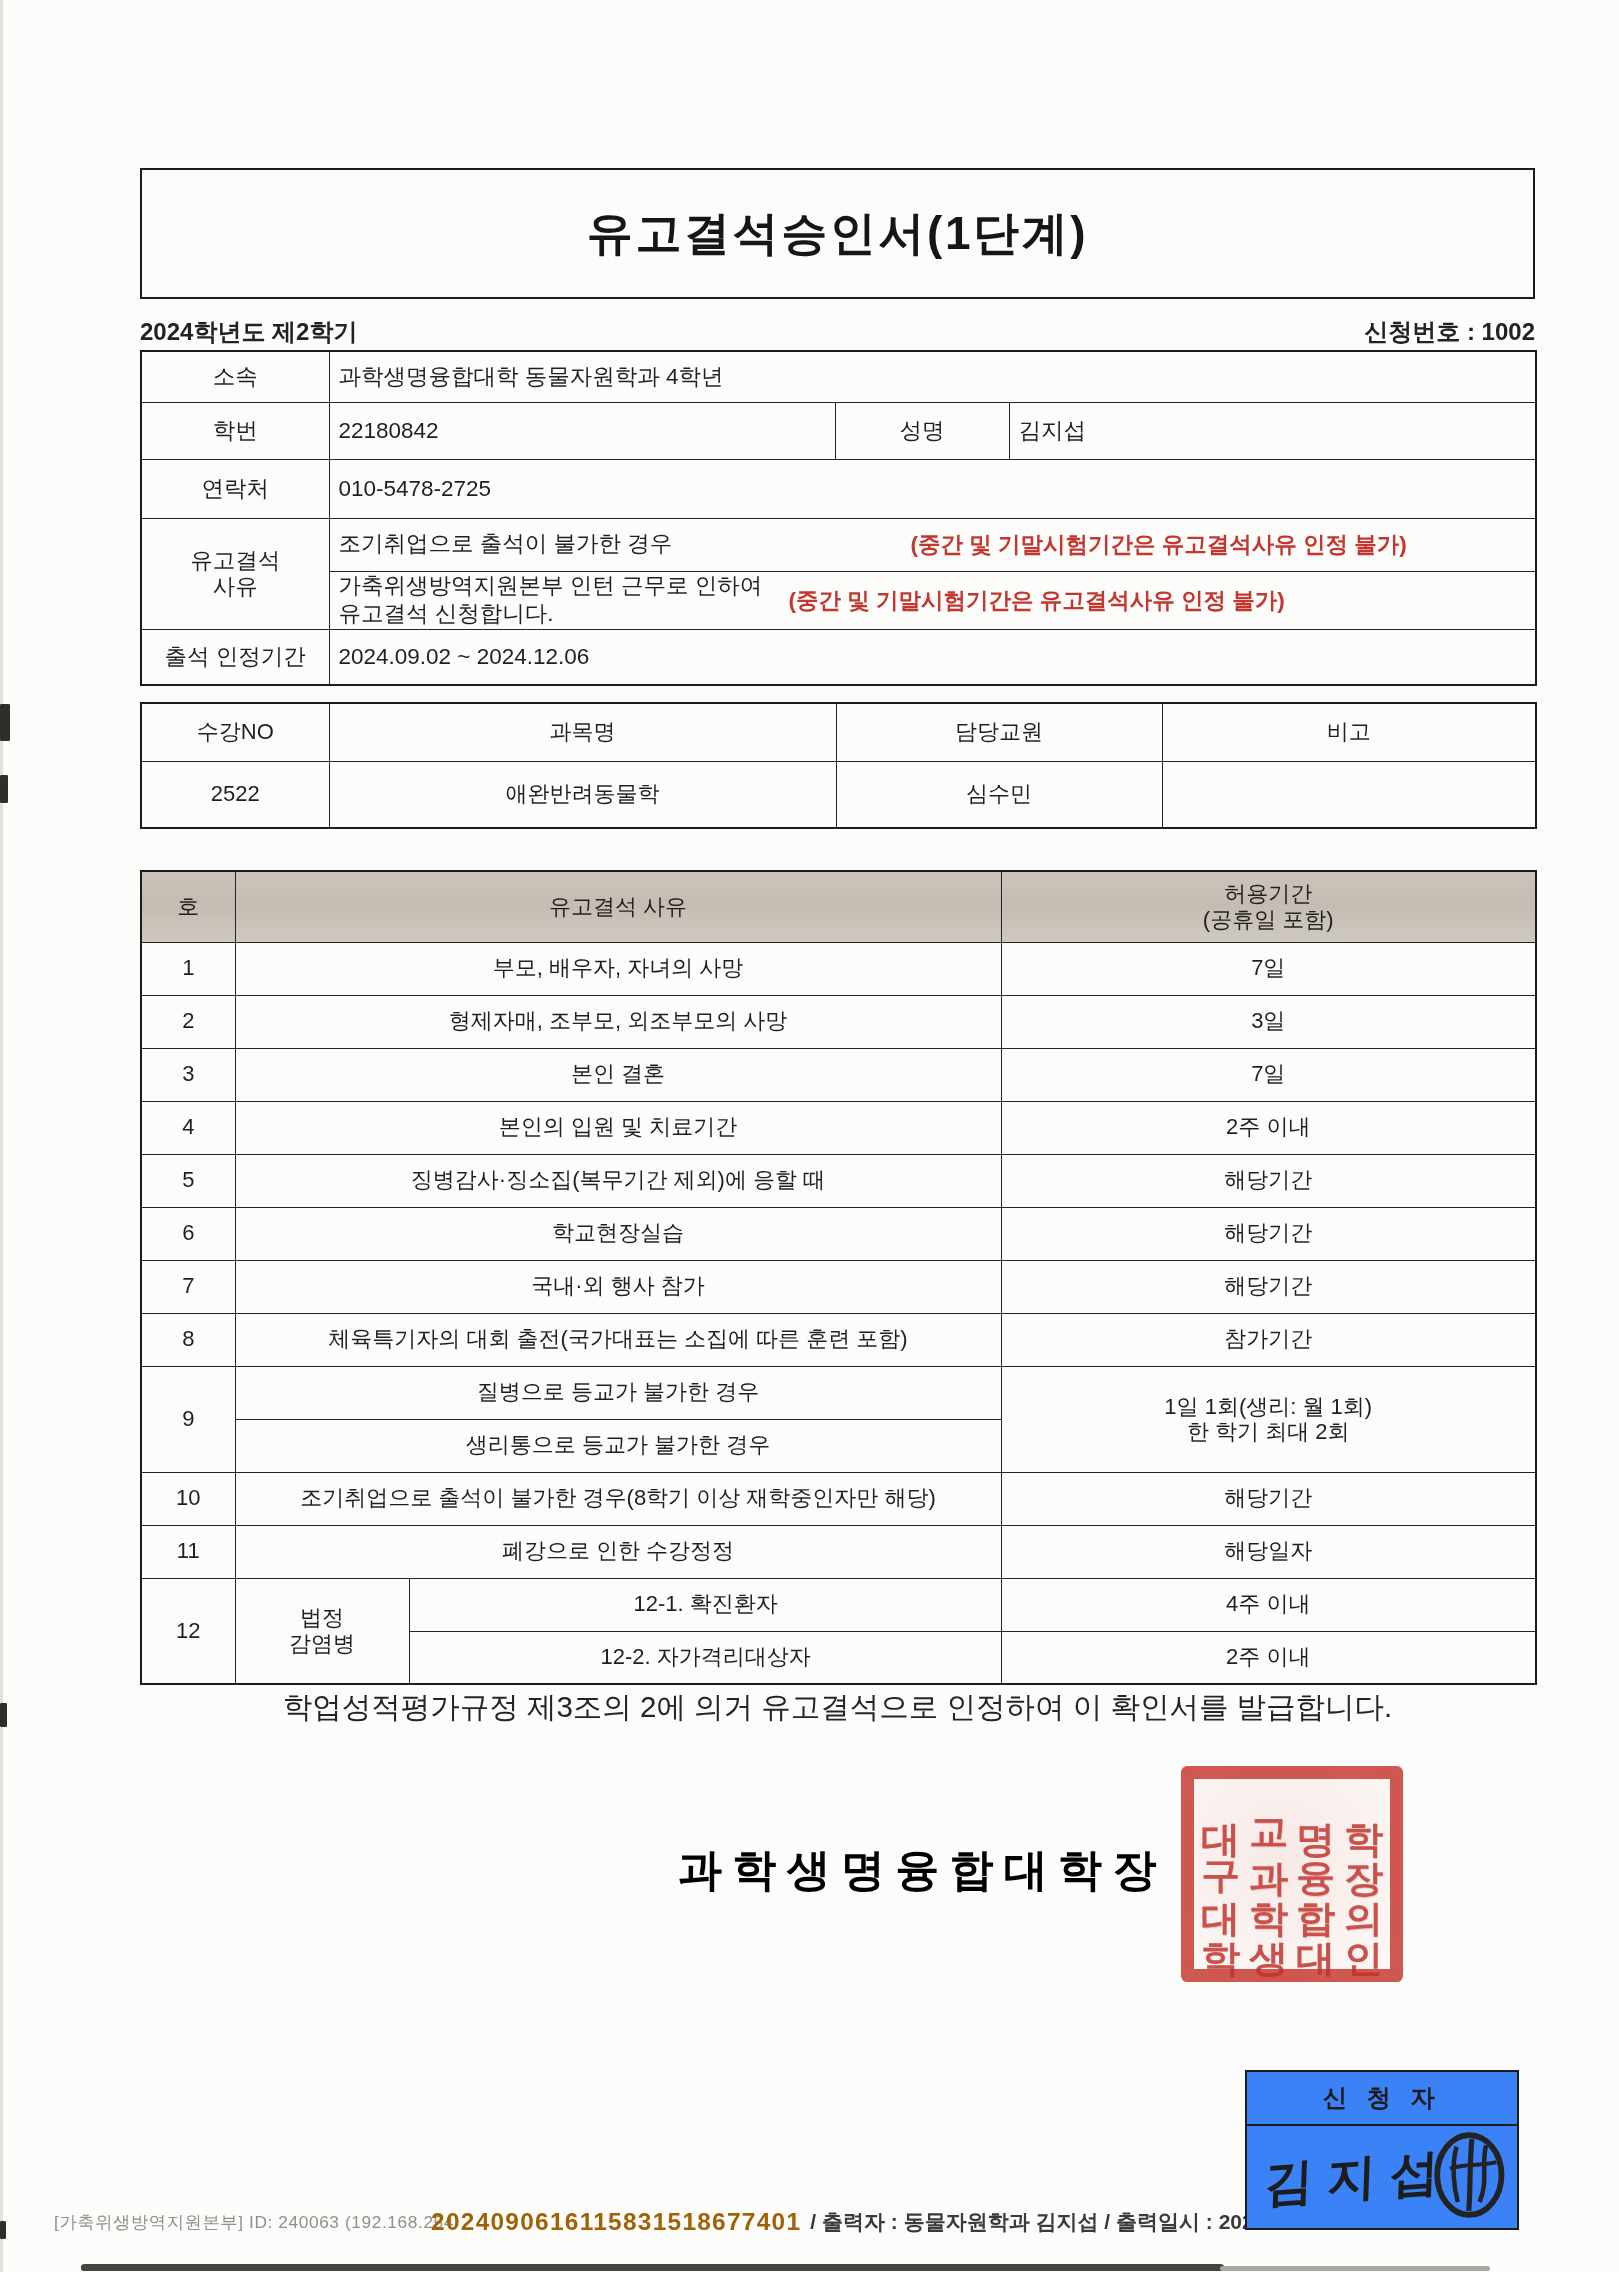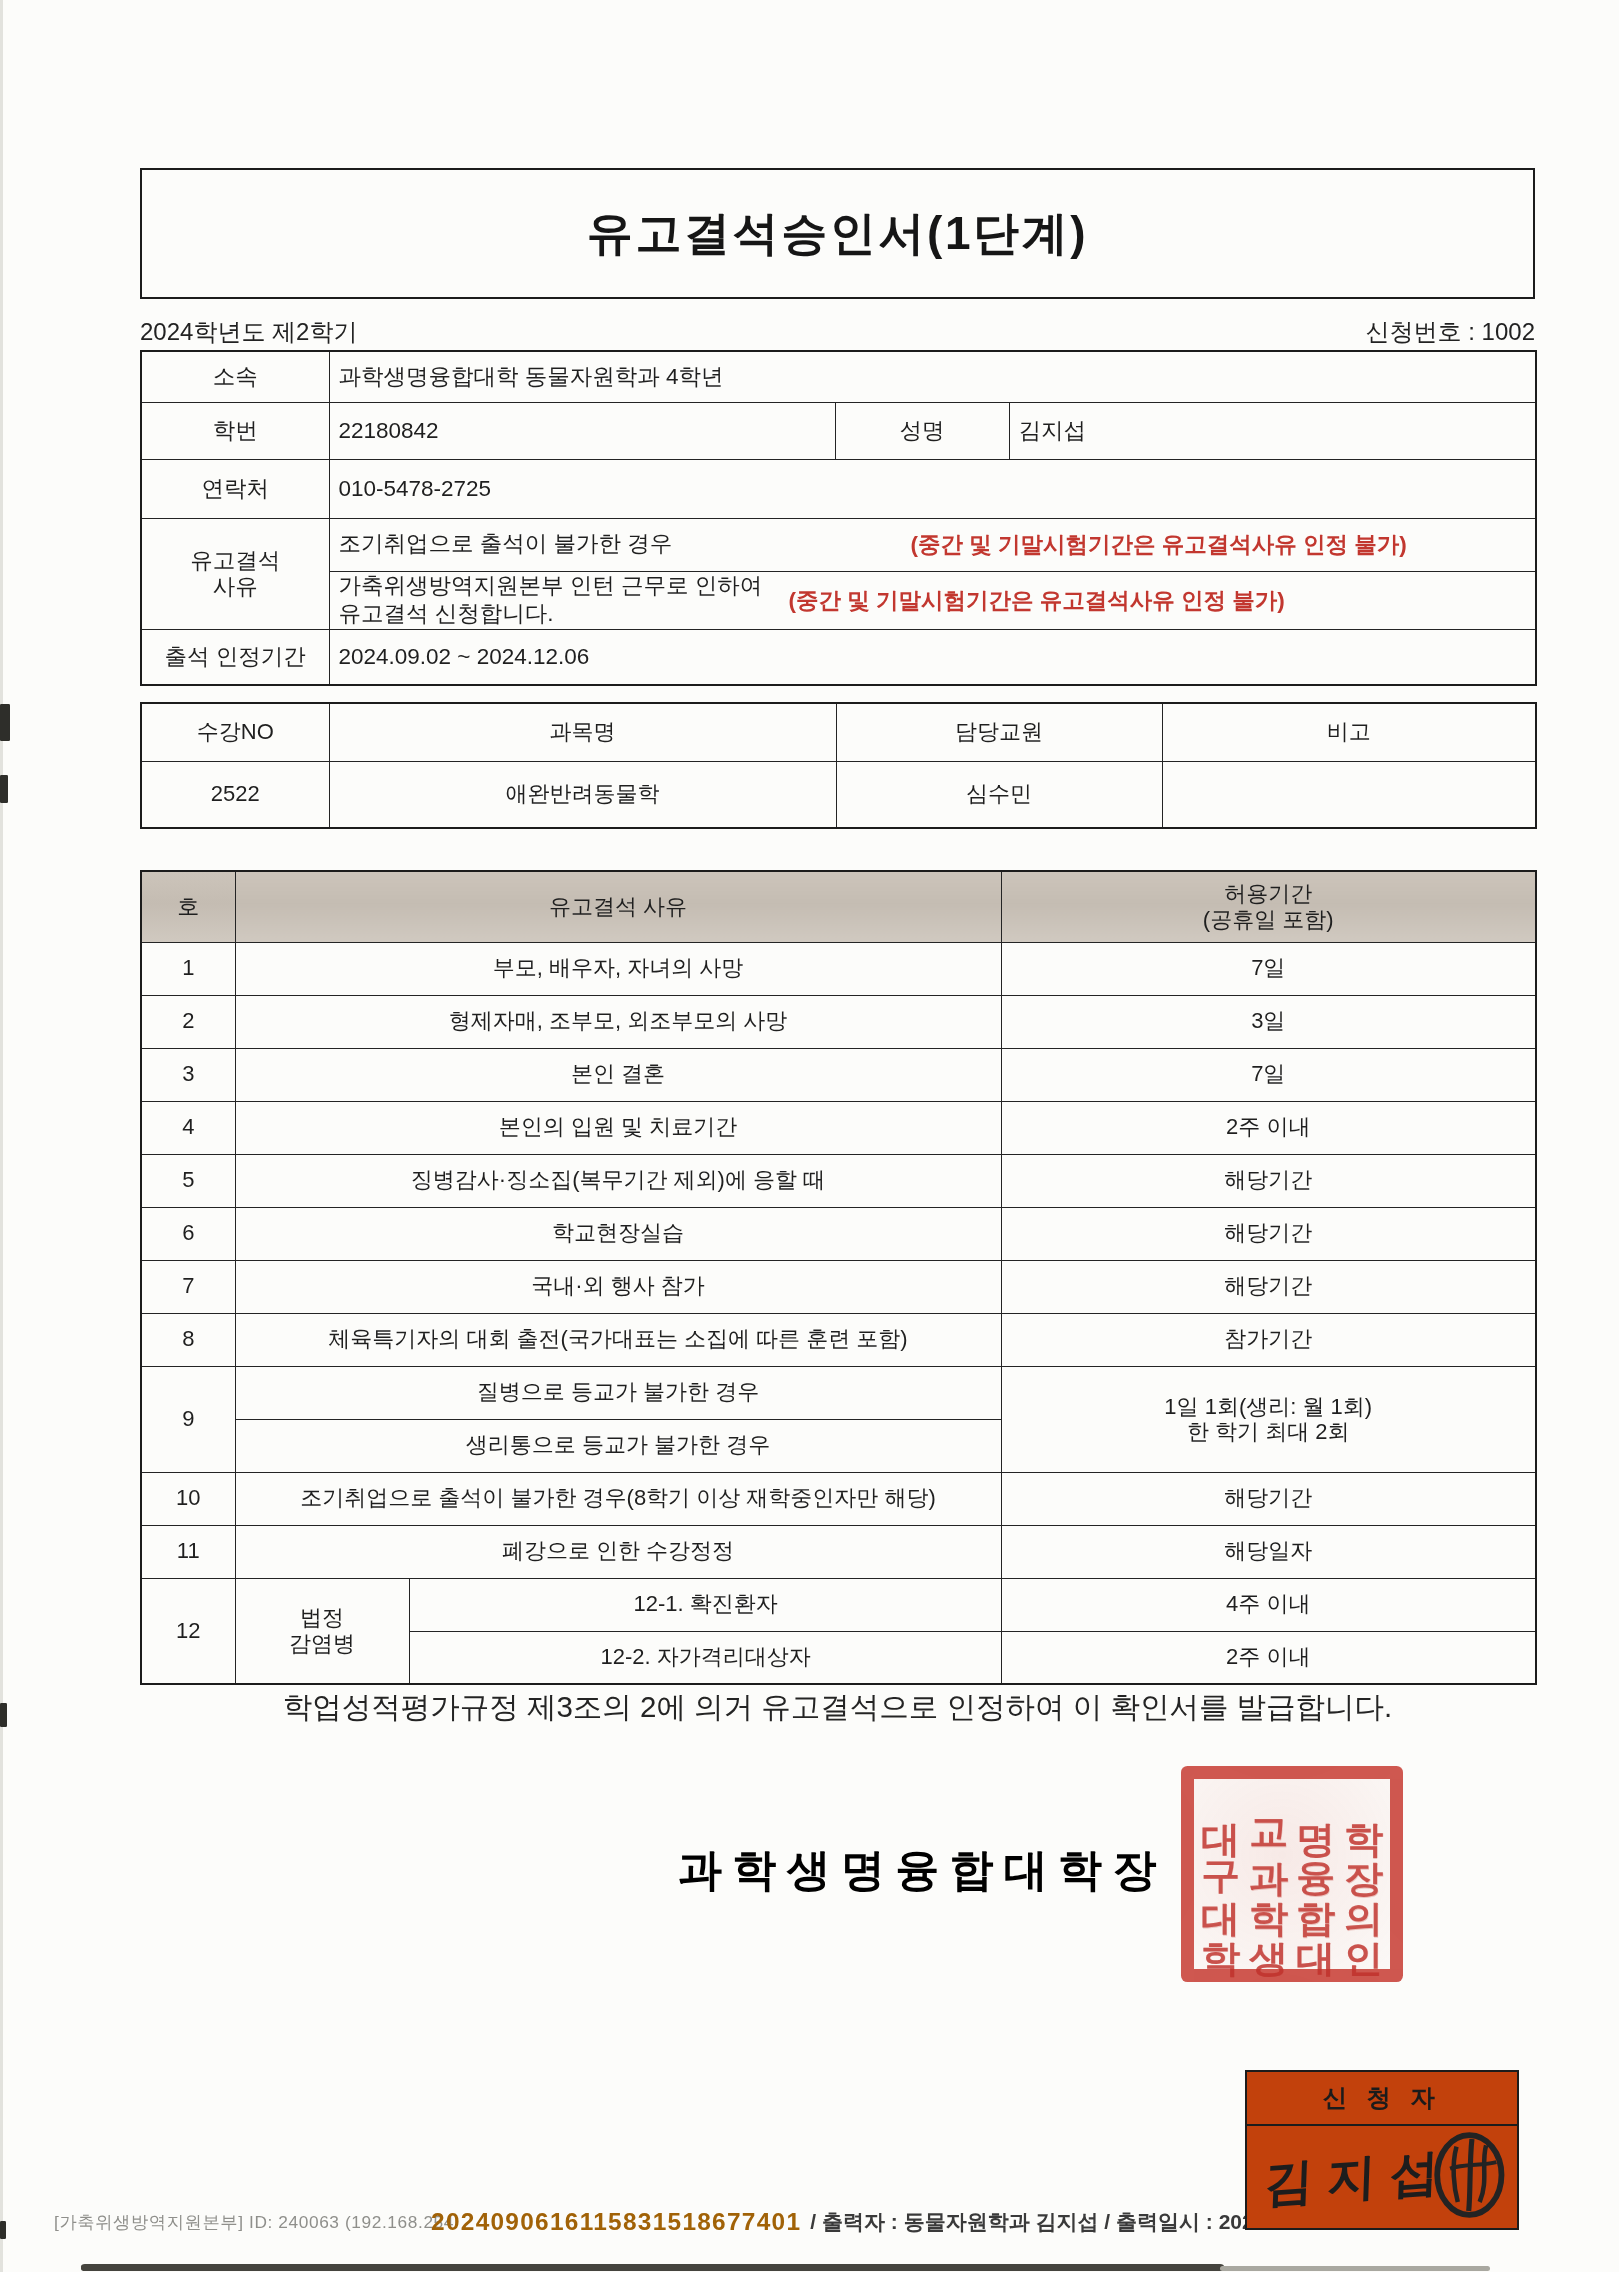--- a/index.html
+++ b/index.html
@@ -19,21 +19,21 @@
     position:absolute;left:140px;top:168px;width:1395px;height:131px;
     border:2.6px solid #1c1c1c;
     display:flex;align-items:center;justify-content:center;
   }
   .doc-title{font-size:46px;font-weight:700;letter-spacing:2.6px;color:#161616;}
 
   
   .meta-row{
     position:absolute;left:140px;top:316px;width:1395px;
     display:flex;justify-content:space-between;align-items:flex-end;
-    font-size:24px;font-weight:400;color:#222;
+    font-size:24px;font-weight:700;color:#222;
   }
 
   
   table{border-collapse:collapse;table-layout:fixed;}
   td{border:1.9px solid #242424;font-size:22px;font-weight:500;color:#1f1f1f;
      padding:0 9px;overflow:hidden;}
   .lbl{text-align:center;padding:0 3.9px;}
   .val{text-align:left;}
 
   
@@ -84,21 +84,21 @@
     writing-mode:vertical-rl;text-orientation:upright;
     font-size:37px;line-height:45px;font-weight:700;
     color:rgba(192,50,44,0.78);letter-spacing:2.6px;
     transform:scaleX(1.06);
     text-shadow:0.6px 0.6px 0 rgba(192,50,44,0.25);
   }
 
   
   .applicant-box{
     position:absolute;left:1245px;top:2070px;width:274px;height:160px;
-    border:2.6px solid #1c1c1c;background:#c2410c;z-index:4;
+    border:2.6px solid #1c1c1c;background:#3b82f6;z-index:4;
   }
   .applicant-head{
     height:54px;border-bottom:2.6px solid #1c1c1c;
     display:flex;align-items:center;justify-content:center;
     font-size:24.4px;font-weight:700;letter-spacing:6.4px;color:#1b1b1b;
   }
   .applicant-sig-row{position:relative;height:101px;}
   .applicant-sig{
     position:absolute;left:16.7px;top:19px;
     font-size:49px;font-weight:600;color:#1d1d1d;

